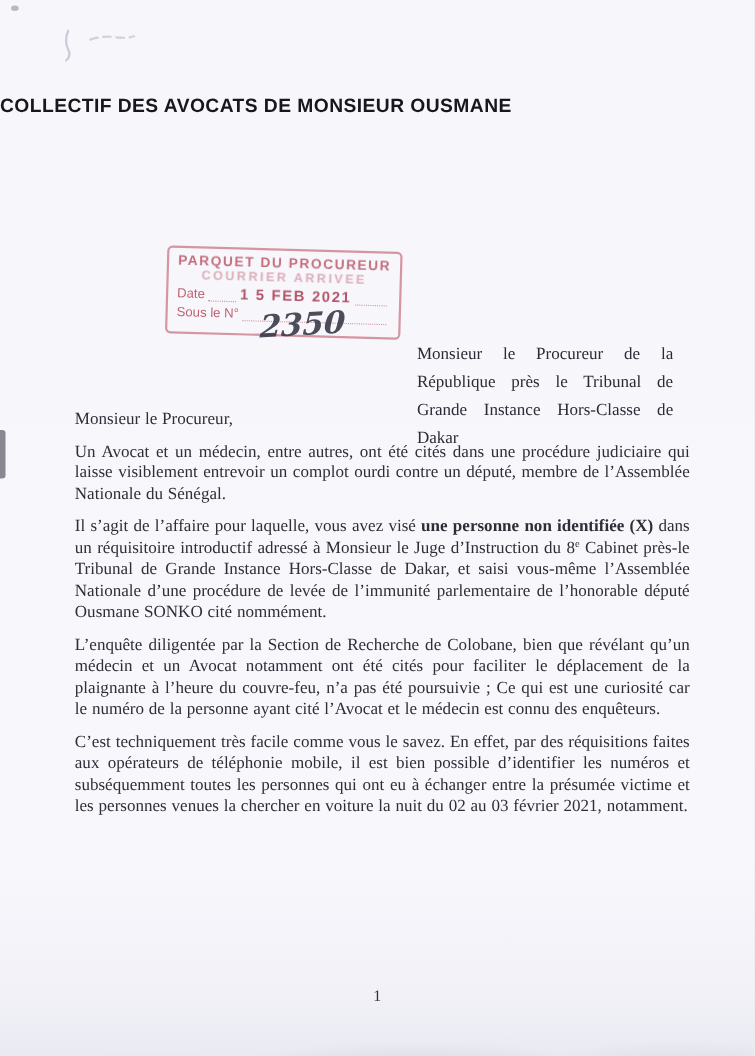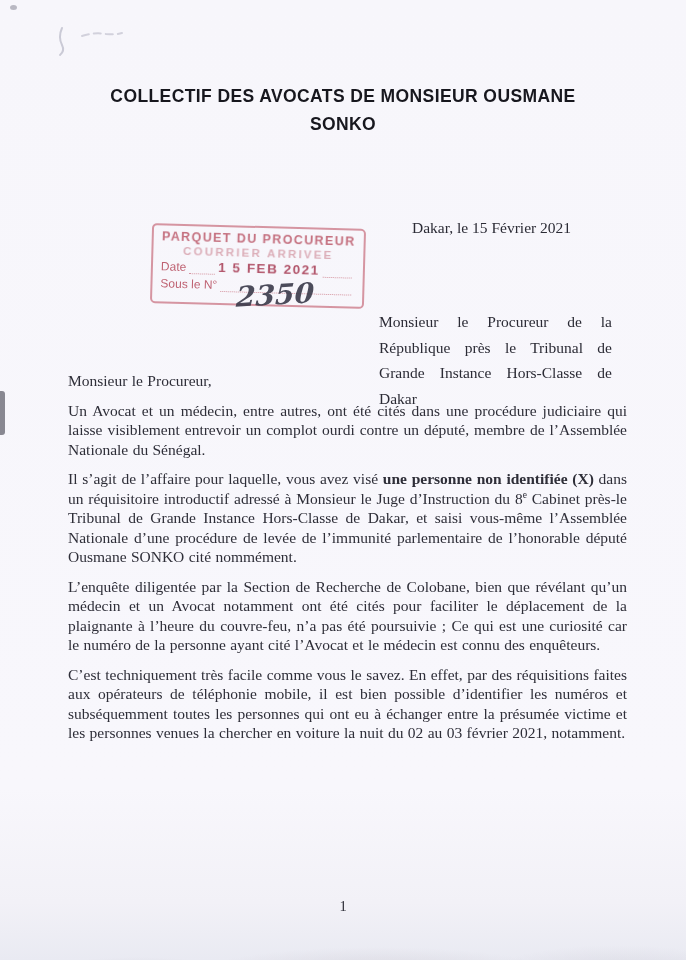--- a/index.html
+++ b/index.html
@@ -23,21 +23,21 @@
     background:rgba(45,45,58,.55); border-radius:0 3px 3px 0; filter:blur(.4px);
   }
   .corner-speck {
     position:absolute; left:10px; top:5px; width:7px; height:5px;
     background:rgba(70,70,90,.35); border-radius:50%; filter:blur(.6px);
   }
   .pen-mark { position:absolute; left:52px; top:14px; opacity:.55; }
 
   .doc-title {
     position:absolute; left:0; right:0; top:82px;
-    text-align:center;
+    text-align:left;
     font-family:"Liberation Sans", sans-serif;
     font-weight:700; font-size:17.5px; line-height:28px;
     letter-spacing:.4px; color:#17171e;
   }
 
   .stamp {
     position:absolute; left:151px; top:226px; width:214px; height:80px;
     box-sizing:border-box;
     border:2.5px solid rgba(186,70,88,.55);
     border-radius:5px;
@@ -106,40 +106,38 @@
   <div class="corner-speck"></div>
   <div class="edge-sliver"></div>
 
   <svg class="pen-mark" width="120" height="50" viewBox="0 0 120 50">
     <path d="M10,14 q-4,9 0,17 q3,6 -2,10" stroke="#a7a7b8" stroke-width="2" fill="none" stroke-linecap="round"></path>
     <path d="M30,22 q12,-4 24,-2 q9,1 16,-1" stroke="#b4b4c3" stroke-width="2" fill="none" stroke-linecap="round" stroke-dasharray="7 5"></path>
   </svg>
 
   <div class="doc-title">
     <div>COLLECTIF DES AVOCATS DE MONSIEUR OUSMANE</div>
-    <div>SONKO</div>
   </div>
 
   <div class="stamp">
     <div class="stamp-line1">PARQUET DU PROCUREUR</div>
     <div class="stamp-line2">COURRIER ARRIVEE</div>
     <div class="stamp-row">
       <span class="stamp-label">Date</span>
       <span class="leader short"></span>
       <span class="stamp-date">1 5 FEB 2021</span>
       <span class="leader"></span>
     </div>
     <div class="stamp-row">
       <span class="stamp-label">Sous le N°</span>
       <span class="leader"></span>
     </div>
     <div class="handwritten">2350</div>
   </div>
 
-  <div class="date-line">Dakar, le 15 Février 2021</div>
 
   <div class="addressee">Monsieur le Procureur de la République près le Tribunal de Grande Instance Hors-Classe de Dakar</div>
 
   <div class="letter-body">
       <p><span>Monsieur le Procureur,</span></p>
       <p><span>Un Avocat et un médecin, entre autres, ont été cités dans une procédure judiciaire qui laisse visiblement entrevoir un complot ourdi contre un député, membre de l’Assemblée Nationale du Sénégal.</span></p>
       <p><span>Il s’agit de l’affaire pour laquelle, vous avez visé </span><strong>une personne non identifiée (X)</strong><span> dans un réquisitoire introductif adressé à Monsieur le Juge d’Instruction du 8</span><sup>e</sup><span> Cabinet près-le Tribunal de Grande Instance Hors-Classe de Dakar, et saisi vous-même l’Assemblée Nationale d’une procédure de levée de l’immunité parlementaire de l’honorable député Ousmane SONKO cité nommément.</span></p>
       <p><span>L’enquête diligentée par la Section de Recherche de Colobane, bien que révélant qu’un médecin et un Avocat notamment ont été cités pour faciliter le déplacement de la plaignante à l’heure du couvre-feu, n’a pas été poursuivie ; Ce qui est une curiosité car le numéro de la personne ayant cité l’Avocat et le médecin est connu des enquêteurs.</span></p>
       <p><span>C’est techniquement très facile comme vous le savez. En effet, par des réquisitions faites aux opérateurs de téléphonie mobile, il est bien possible d’identifier les numéros et subséquemment toutes les personnes qui ont eu à échanger entre la présumée victime et les personnes venues la chercher en voiture la nuit du 02 au 03 février 2021, notamment.</span></p>
     </div>

